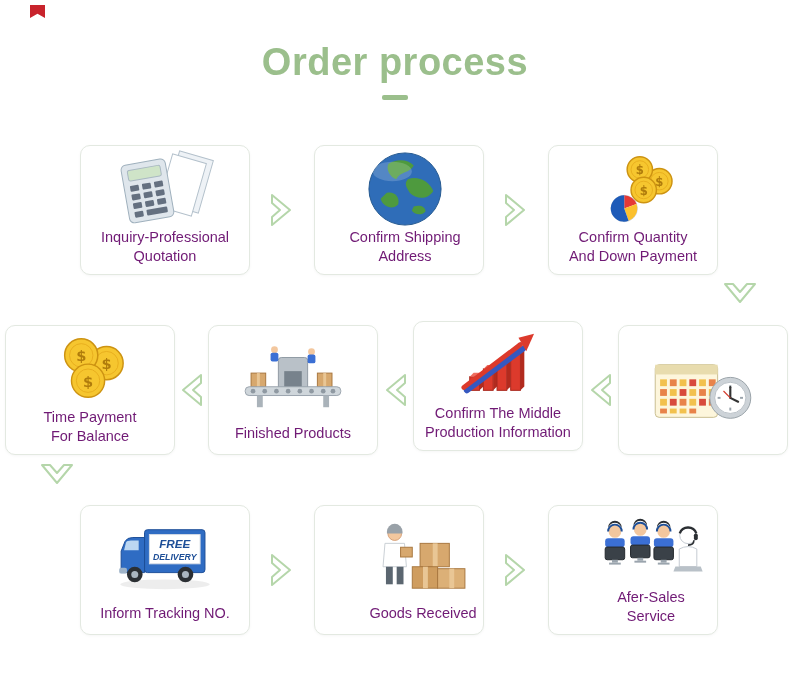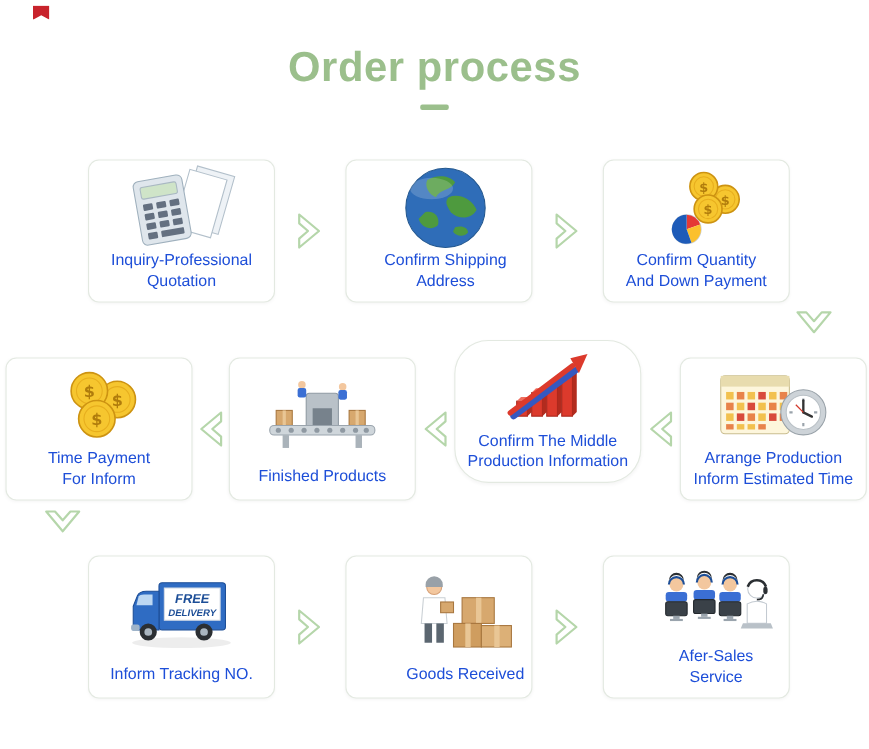--- a/index.html
+++ b/index.html
@@ -7,21 +7,21 @@
   .canvas{position:relative;width:790px;height:681px;background:#ffffff;overflow:hidden;margin:5px auto;}
 
   .title-wrap{position:absolute;top:36px;left:0;right:0;text-align:center;}
   .title-wrap h1{margin:0;font-size:38px;font-weight:700;color:#9bbf8c;letter-spacing:.5px;}
   .title-dash{width:26px;height:5px;background:#9bbf8c;margin:11px auto 0;border-radius:2px;}
 
   .card{position:absolute;width:170px;height:130px;background:#fff;border:1.5px solid #e3e9e1;
         border-radius:10px;display:flex;flex-direction:column;align-items:center;
         box-shadow:0 1px 3px rgba(0,0,0,.04);box-sizing:border-box;}
   .icon-area{flex:1 1 auto;display:flex;align-items:center;justify-content:center;padding-top:4px;}
-  .card-label{flex:0 0 auto;font-size:14.5px;color:#1d4ed8;text-align:center;line-height:1.3;
+  .card-label{flex:0 0 auto;font-size:14.5px;color:#701a75;text-align:center;line-height:1.3;
               padding:0 6px 11px;width:100%;box-sizing:border-box;}
 
   .chev{position:absolute;width:30px;height:36px;}
   .chev.left{transform:scaleX(-1);}
   .chev.down{transform:rotate(90deg);}
 
   .ribbon{position:absolute;top:0;left:30px;width:15px;height:13px;background:#c8232c;
           clip-path:polygon(0 0,100% 0,100% 100%,50% 68%,0 100%);}
   .bottom-strip{position:absolute;bottom:0;left:0;width:100%;height:5px;
           background:linear-gradient(90deg,#cfe2f3,#eaf3fb 40%,#ffffff 78%);}
@@ -136,21 +136,21 @@
         <circle cx="46" cy="26" r="17" fill="#f6c62f" stroke="#cd9312" stroke-width="1.5"></circle>
         <circle cx="46" cy="26" r="12" fill="none" stroke="#e7ae1e"></circle>
         <text x="46" y="32" font-size="15" font-weight="bold" fill="#b07c0c" text-anchor="middle" font-family="DejaVu Sans, sans-serif">$</text>
         <circle cx="53" cy="52" r="17" fill="#f6c62f" stroke="#cd9312" stroke-width="1.5"></circle>
         <circle cx="53" cy="52" r="12" fill="none" stroke="#e7ae1e"></circle>
         <text x="53" y="58" font-size="15" font-weight="bold" fill="#b07c0c" text-anchor="middle" font-family="DejaVu Sans, sans-serif">$</text>
       </svg>
     </div>
     <div class="card-label">
       <div>Time Payment</div>
-      <div>For Inform</div>
+      <div>For Balance</div>
     </div>
   </div>
 
   <svg class="chev left" style="left:176px;top:367px;" viewBox="0 0 30 36">
     <path d="M5 3 L23 18 L5 33 L5 25 L13 18 L5 11 Z" fill="#ffffff" stroke="#b5d6aa" stroke-width="2" stroke-linejoin="round"></path>
   </svg>
 
   <div class="card" style="left:208px;top:320px;">
     <div class="icon-area">
       <svg viewBox="0 0 110 80" width="110" height="78">
@@ -181,21 +181,21 @@
     </div>
     <div class="card-label">
       <div>Finished Products</div>
     </div>
   </div>
 
   <svg class="chev left" style="left:380px;top:367px;" viewBox="0 0 30 36">
     <path d="M5 3 L23 18 L5 33 L5 25 L13 18 L5 11 Z" fill="#ffffff" stroke="#b5d6aa" stroke-width="2" stroke-linejoin="round"></path>
   </svg>
 
-  <div class="card" style="left:413px;top:304px;border-radius:31px;">
+  <div class="card" style="left:413px;top:316px;">
     <div class="icon-area">
       <svg viewBox="0 0 110 80" width="110" height="78">
         <g>
           <rect x="26" y="52" width="10" height="14" fill="#dc3a2c" stroke="#a8271c"></rect>
           <polygon points="26,52 30,48 40,48 36,52" fill="#ef6f60"></polygon>
           <polygon points="36,52 40,48 40,62 36,66" fill="#b22b1e"></polygon>
           <rect x="40" y="44" width="10" height="22" fill="#dc3a2c" stroke="#a8271c"></rect>
           <polygon points="40,44 44,40 54,40 50,44" fill="#ef6f60"></polygon>
           <polygon points="50,44 54,40 54,62 50,66" fill="#b22b1e"></polygon>
           <rect x="54" y="36" width="10" height="30" fill="#dc3a2c" stroke="#a8271c"></rect>
@@ -253,24 +253,20 @@
         <circle cx="83" cy="46" r="16" fill="#ffffff" stroke="#b9c0c6"></circle>
         <line x1="83" y1="33" x2="83" y2="36" stroke="#9aa3ab" stroke-width="2"></line>
         <line x1="83" y1="56" x2="83" y2="59" stroke="#9aa3ab" stroke-width="2"></line>
         <line x1="70" y1="46" x2="73" y2="46" stroke="#9aa3ab" stroke-width="2"></line>
         <line x1="93" y1="46" x2="96" y2="46" stroke="#9aa3ab" stroke-width="2"></line>
         <line x1="83" y1="46" x2="83" y2="35" stroke="#333333" stroke-width="2.2" stroke-linecap="round"></line>
         <line x1="83" y1="46" x2="91" y2="50" stroke="#333333" stroke-width="2.2" stroke-linecap="round"></line>
         <line x1="83" y1="46" x2="76" y2="39" stroke="#d33a2c" stroke-width="1.2"></line>
       </svg>
     </div>
-    <div class="card-label">
-      <div>Arrange Production</div>
-      <div>Inform Estimated Time</div>
-    </div>
   </div>
 
   <svg class="chev down" style="left:42px;top:452px;" viewBox="0 0 30 36">
     <path d="M5 3 L23 18 L5 33 L5 25 L13 18 L5 11 Z" fill="#ffffff" stroke="#b5d6aa" stroke-width="2" stroke-linejoin="round"></path>
   </svg>
 
   <div class="card" style="left:80px;top:500px;">
     <div class="icon-area">
       <svg viewBox="0 0 110 80" width="110" height="78">
         <ellipse cx="55" cy="68" rx="46" ry="5" fill="#000000" opacity="0.07"></ellipse>

